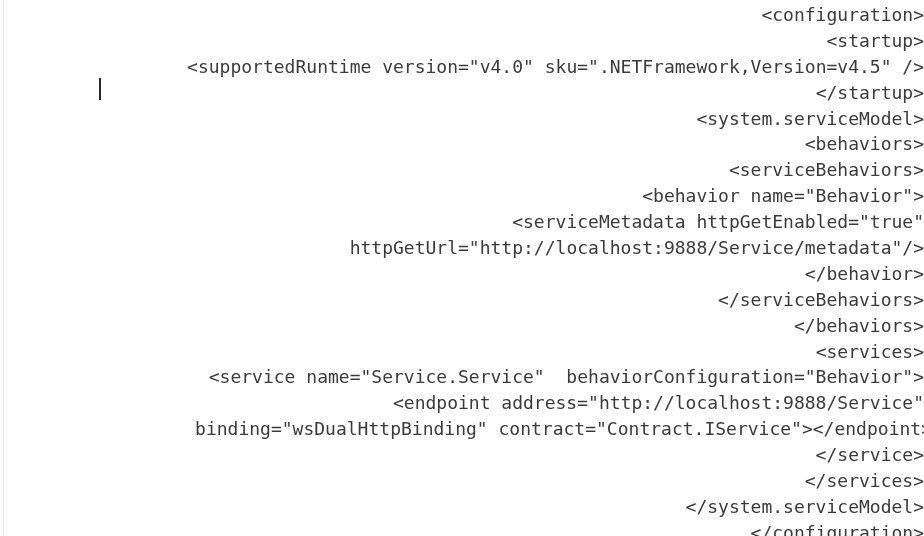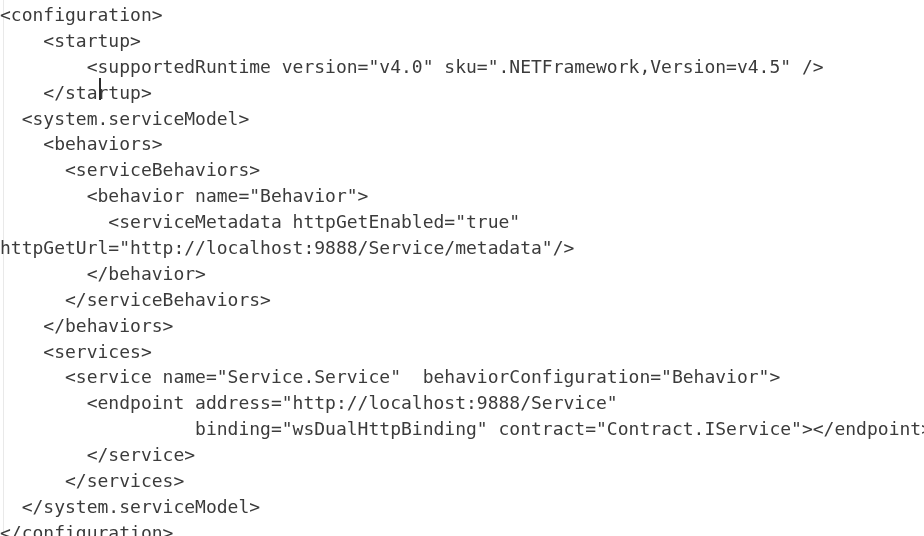--- a/index.html
+++ b/index.html
@@ -15,20 +15,21 @@
     font-family: "DejaVu Sans Mono", "Liberation Mono", monospace;
   }
 
   #code-viewer {
     position: relative;
     width: 924px;
     height: 536px;
     background: #ffffff;
     box-sizing: border-box;
     overflow: hidden;
+    text-align: right;
   }
 
   
   #left-rule {
     position: absolute;
     left: 3px;
     top: 0;
     width: 1px;
     height: 536px;
     background: #e9e9e9;

